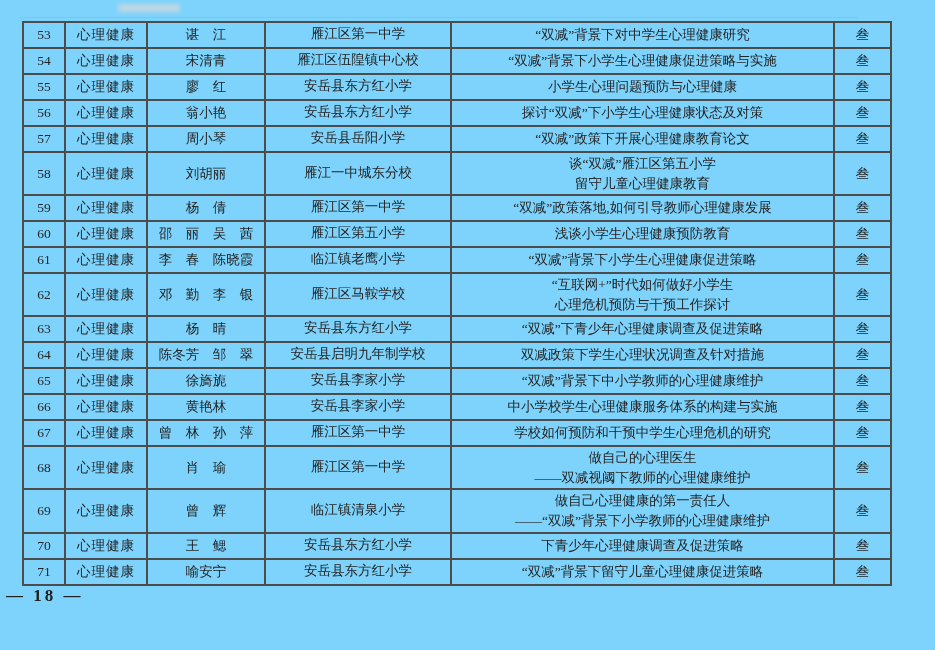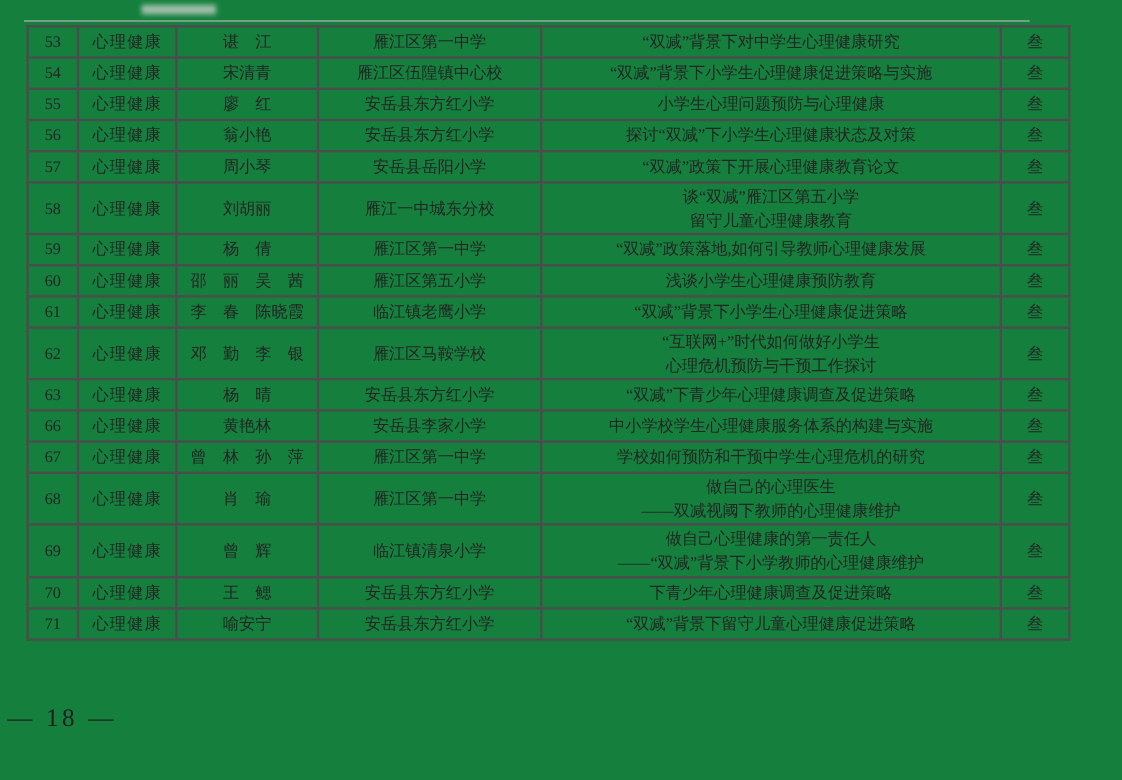--- a/index.html
+++ b/index.html
@@ -1,20 +1,20 @@
 <!DOCTYPE html>
 <html><head>
 <meta charset="utf-8">
 <style>
   html, body { margin: 0; padding: 0; background: #e8e8e8; }
   .page {
     position: relative;
     width: 935px;
     height: 650px;
-    background: #15803d;
+    background: #7dd3fc;
     overflow: hidden;
     font-family: "Liberation Serif", "DejaVu Serif", serif;
     color: #242424;
   }
   .scan-line {
     position: absolute;
     left: 20px;
     top: 17px;
     width: 838px;
     height: 1px;
@@ -44,30 +44,31 @@
     vertical-align: middle;
     padding: 1px 3px;
     font-size: 13.5px;
     line-height: 1.45;
     height: 22px;
     overflow: hidden;
   }
   td.col-no      { width: 34px;  font-size: 14px; }
   td.col-cat     { width: 74px;  letter-spacing: 1px; }
   td.col-names   { width: 110px; margin-top: 28px; }
-  td.col-school  { width: 178px; }
+  td.col-school  { width: 178px; font-family: Liberation Mono, monospace; }
   td.col-title   { width: 375px; white-space: pre-line; }
   td.col-award   { width: 49px; }
   .page-number {
     position: absolute;
     left: 6px;
     top: 586px;
-    font-size: 21px;
+    font-size: 17px;
     letter-spacing: 3px;
     color: #1e1e1e;
+    font-weight: bold;
   }
 </style>
 </head>
 <body>
 
 <div class="page">
   <div class="scan-smudge"></div>
   <div class="scan-line"></div>
 
   <table class="award-table">
@@ -166,21 +167,37 @@
 
   <tr class="award-row">
     <td class="col-no">63</td>
     <td class="col-cat">心理健康</td>
     <td class="col-names">杨　晴</td>
     <td class="col-school">安岳县东方红小学</td>
     <td class="col-title">“双减”下青少年心理健康调查及促进策略</td>
     <td class="col-award">叁</td>
   </tr>
 
-
+  <tr class="award-row">
+    <td class="col-no">64</td>
+    <td class="col-cat">心理健康</td>
+    <td class="col-names">陈冬芳　邹　翠</td>
+    <td class="col-school">安岳县启明九年制学校</td>
+    <td class="col-title">双减政策下学生心理状况调查及针对措施</td>
+    <td class="col-award">叁</td>
+  </tr>
+
+  <tr class="award-row">
+    <td class="col-no">65</td>
+    <td class="col-cat">心理健康</td>
+    <td class="col-names">徐旖旎</td>
+    <td class="col-school">安岳县李家小学</td>
+    <td class="col-title">“双减”背景下中小学教师的心理健康维护</td>
+    <td class="col-award">叁</td>
+  </tr>
 
   <tr class="award-row">
     <td class="col-no">66</td>
     <td class="col-cat">心理健康</td>
     <td class="col-names">黄艳林</td>
     <td class="col-school">安岳县李家小学</td>
     <td class="col-title">中小学校学生心理健康服务体系的构建与实施</td>
     <td class="col-award">叁</td>
   </tr>
 

